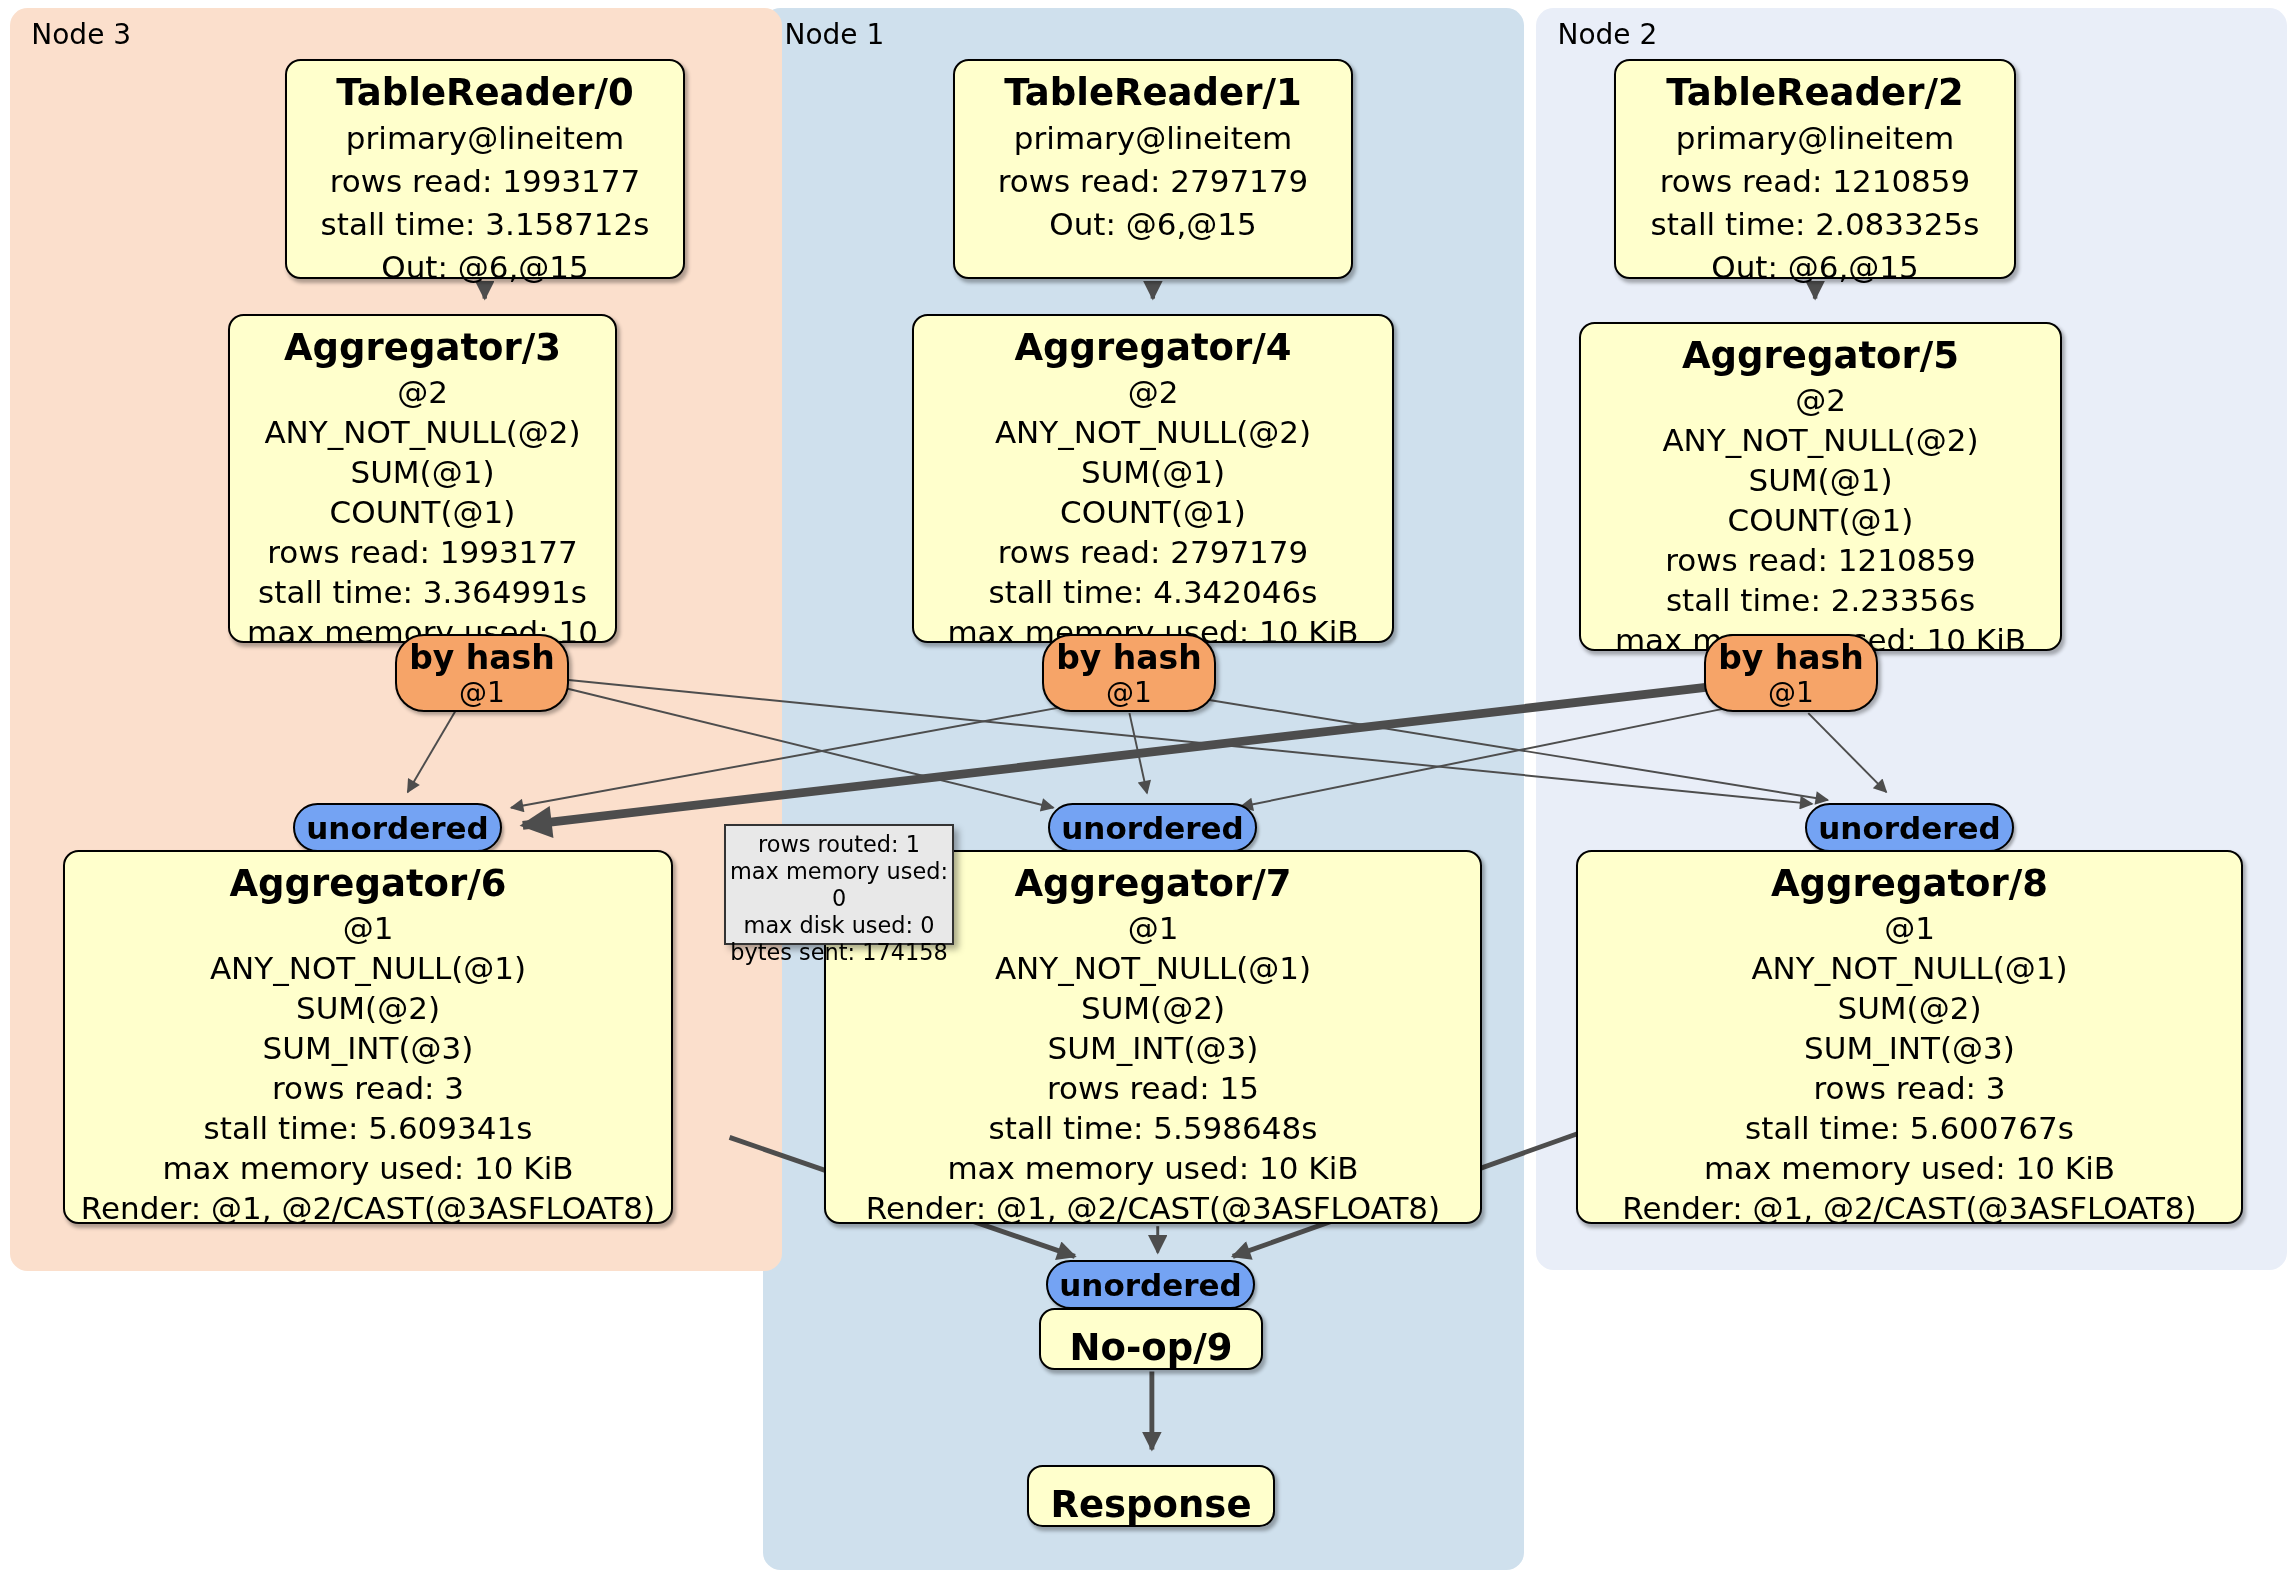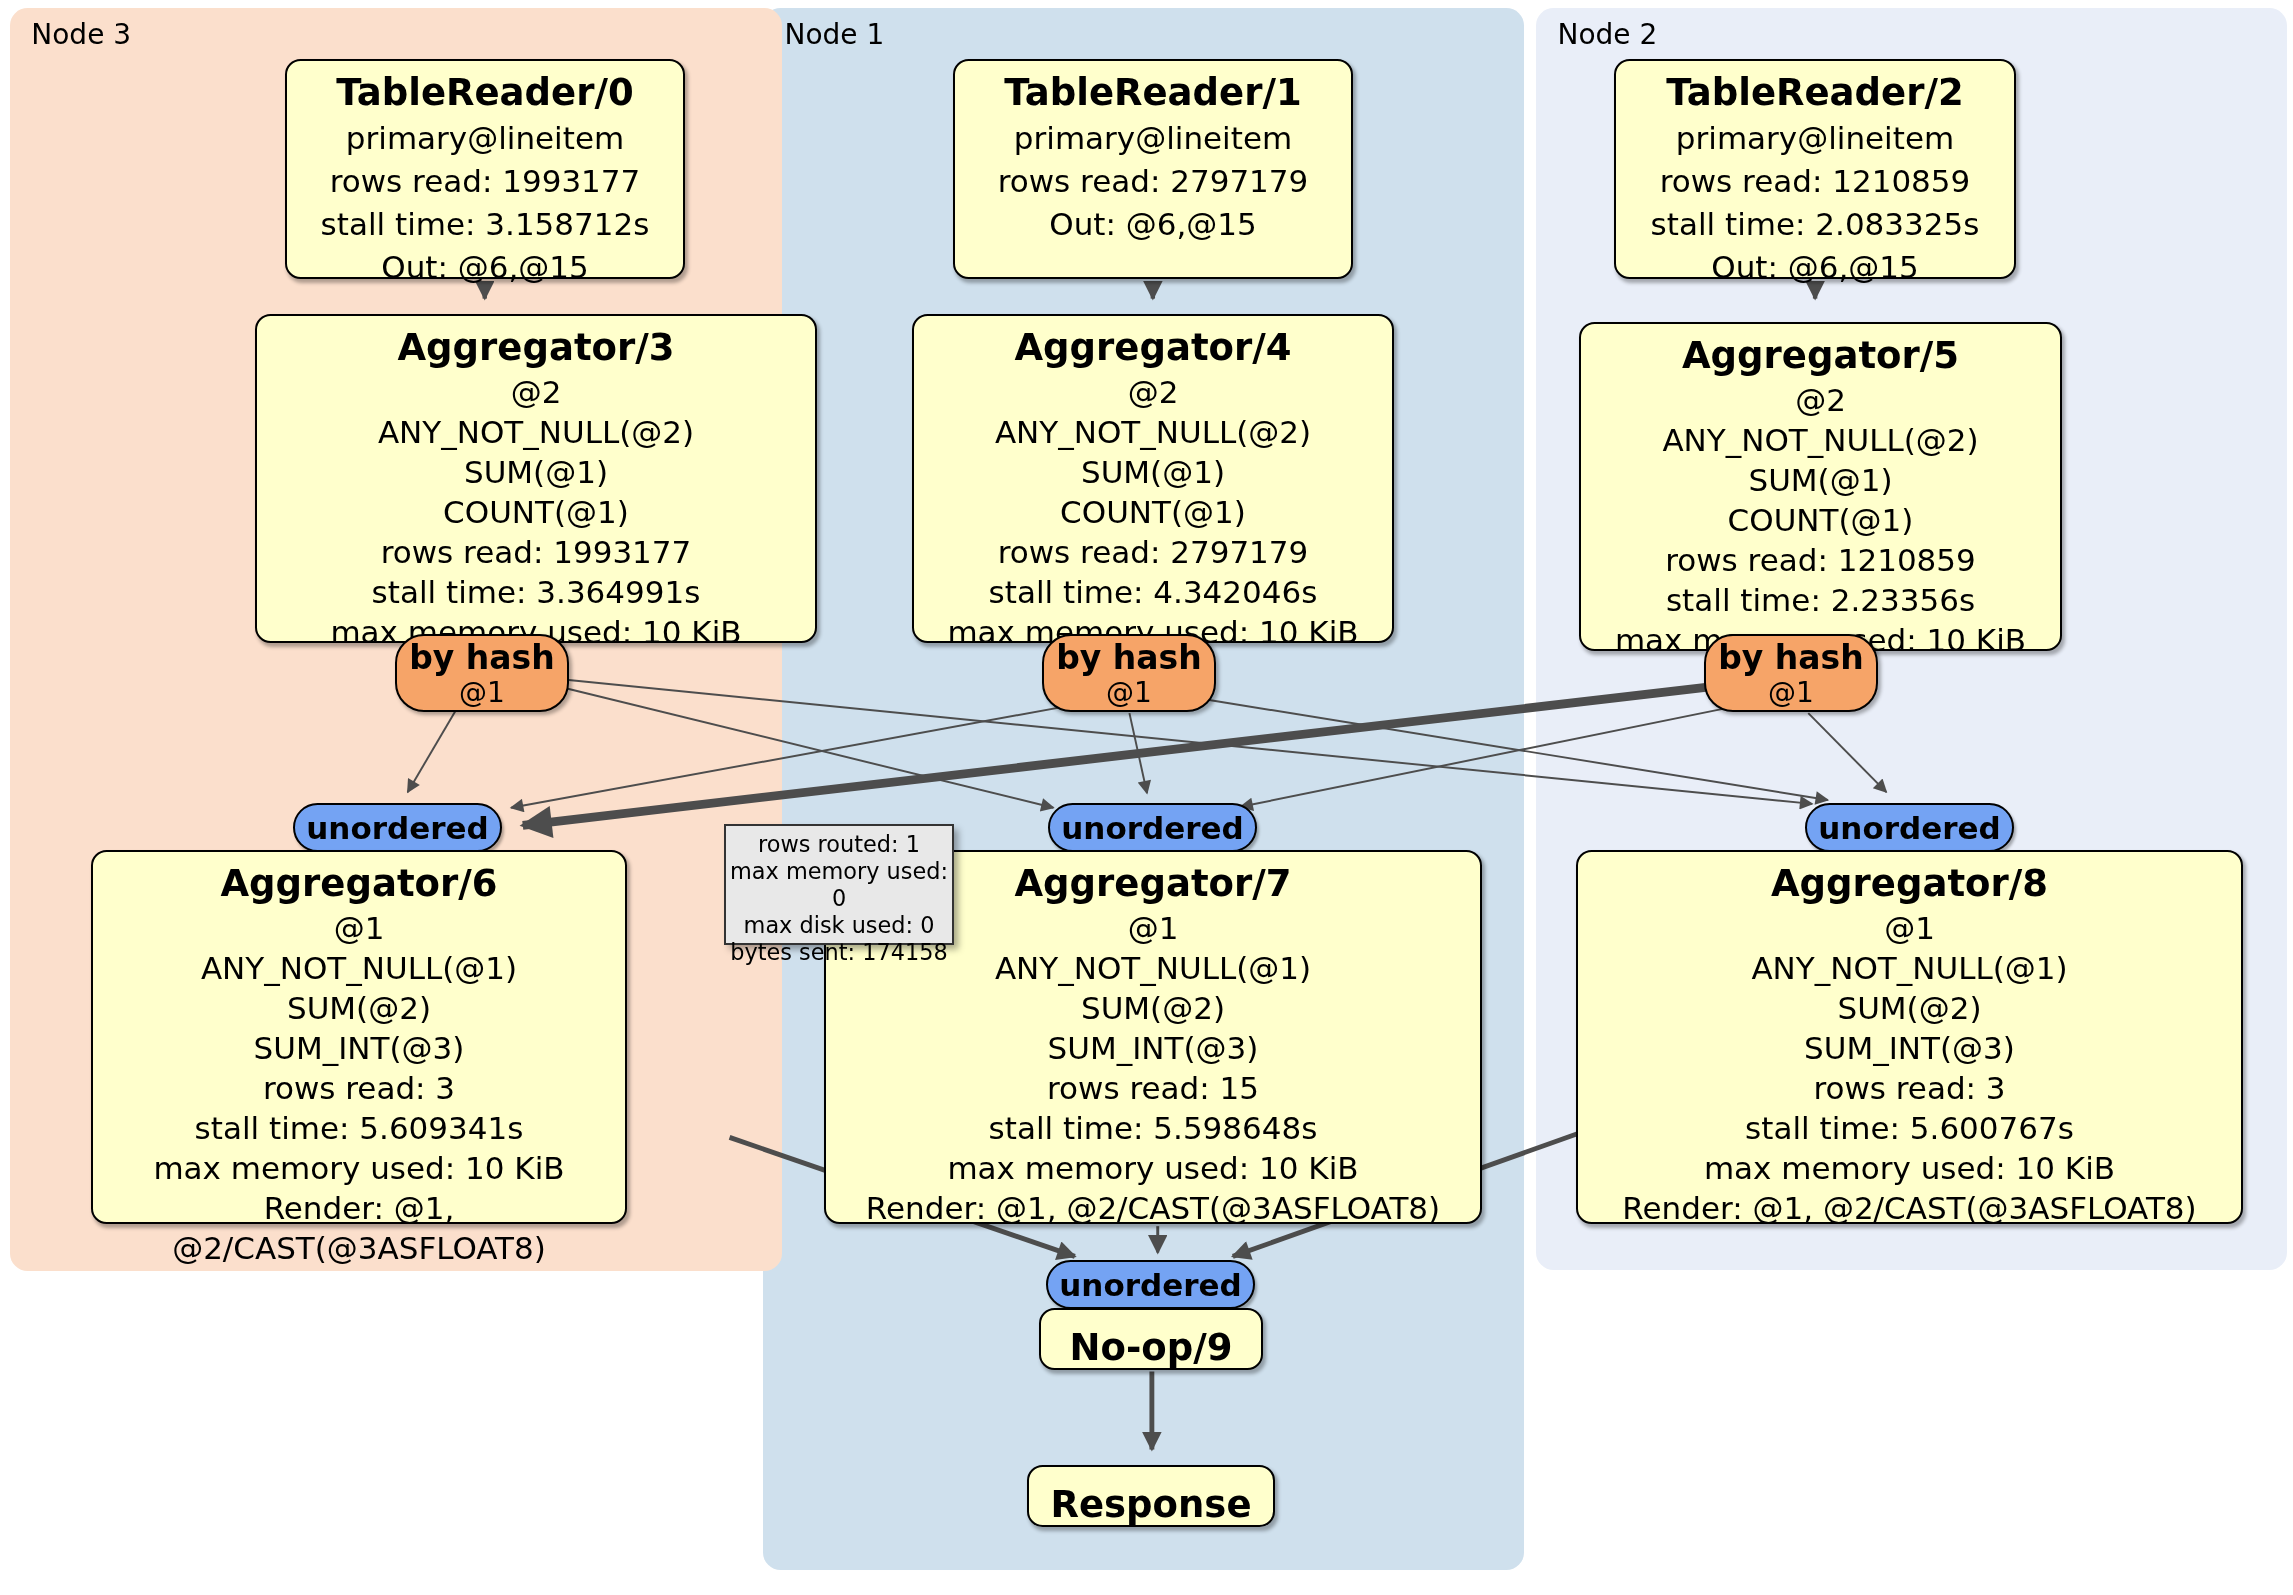--- a/index.html
+++ b/index.html
@@ -98,21 +98,21 @@
   <div class="l">Out: @6,@15</div>
 </div>
 <div class="box" style="left:1614px;top:59px;width:402px;height:220px;">
   <div class="t">TableReader/2</div>
   <div class="l">primary@lineitem</div>
   <div class="l">rows read: 1210859</div>
   <div class="l">stall time: 2.083325s</div>
   <div class="l">Out: @6,@15</div>
 </div>
 
-<div class="box r2" style="left:255px;top:314px;width:562px;height:329px;">
+<div class="box r2" style="left:228px;top:314px;width:389px;height:329px;">
   <div class="t">Aggregator/3</div>
   <div class="l">@2</div>
   <div class="l">ANY_NOT_NULL(@2)</div>
   <div class="l">SUM(@1)</div>
   <div class="l">COUNT(@1)</div>
   <div class="l">rows read: 1993177</div>
   <div class="l">stall time: 3.364991s</div>
   <div class="l">max memory used: 10 KiB</div>
 </div>
 <div class="box r2" style="left:912px;top:314px;width:482px;height:329px;">
@@ -152,21 +152,21 @@
 <div class="pillu" style="left:293px;top:803px;width:209px;height:49px;">
   <span>unordered</span>
 </div>
 <div class="pillu" style="left:1048px;top:803px;width:209px;height:49px;">
   <span>unordered</span>
 </div>
 <div class="pillu" style="left:1805px;top:803px;width:209px;height:49px;">
   <span>unordered</span>
 </div>
 
-<div class="box r3" style="left:63px;top:850px;width:536px;height:374px;margin-left:28px;">
+<div class="box r3" style="left:63px;top:850px;width:610px;height:374px;">
   <div class="t">Aggregator/6</div>
   <div class="l">@1</div>
   <div class="l">ANY_NOT_NULL(@1)</div>
   <div class="l">SUM(@2)</div>
   <div class="l">SUM_INT(@3)</div>
   <div class="l">rows read: 3</div>
   <div class="l">stall time: 5.609341s</div>
   <div class="l">max memory used: 10 KiB</div>
   <div class="l">Render: @1, @2/CAST(@3ASFLOAT8)</div>
 </div>

